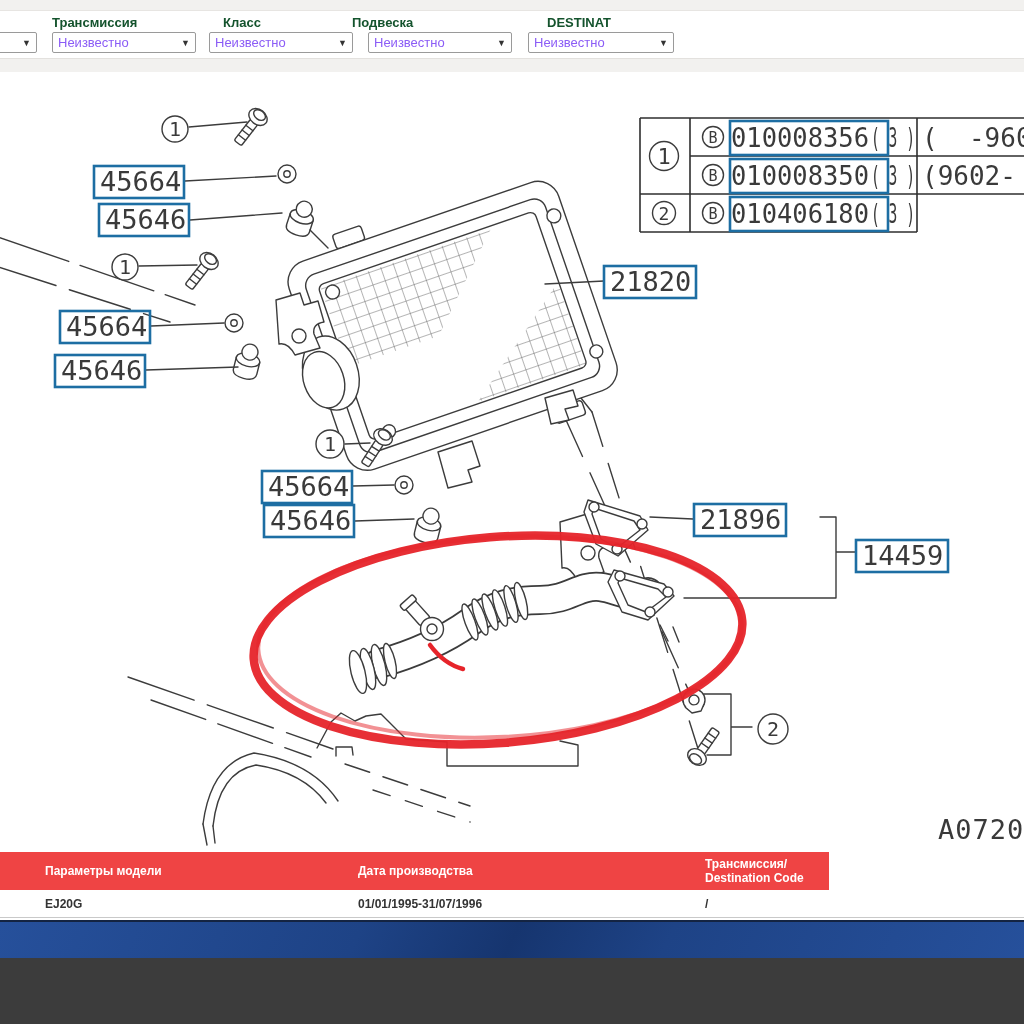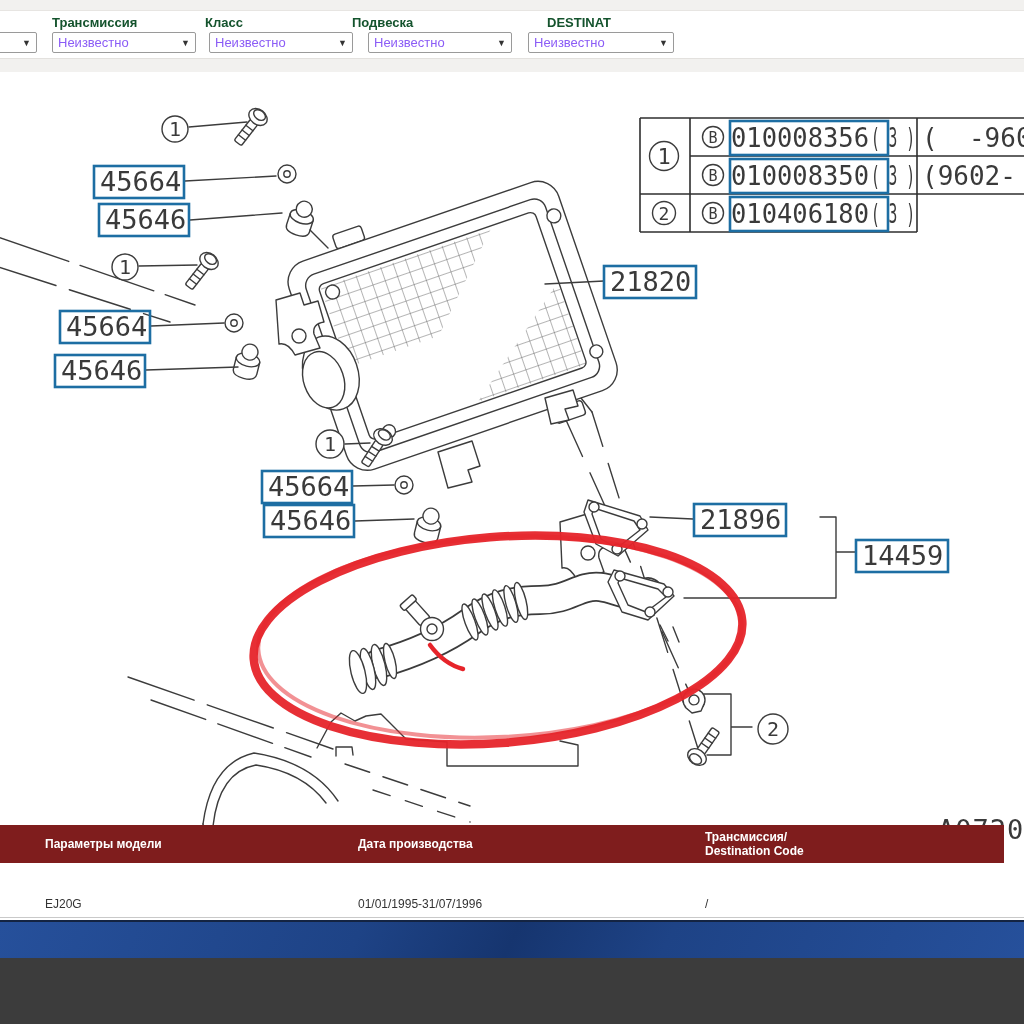--- a/index.html
+++ b/index.html
@@ -15,23 +15,23 @@
   
   .diagram-wrap{position:absolute;left:0;top:72px;width:1024px;height:780px;background:#fff;}
   svg text{white-space:pre;}
   .dtext{font-family:"DejaVu Sans Mono",monospace;fill:#3a3a3a;}
   .ln{fill:none;stroke:#3c3c3c;stroke-width:1.4;stroke-linecap:round;stroke-linejoin:round;}
   .lnf{fill:#ffffff;stroke:#3c3c3c;stroke-width:1.4;stroke-linejoin:round;}
   .tl{stroke:#2f2f2f;stroke-width:1.6;fill:none;}
   .bluebox{fill:none;stroke:#1d6ea3;stroke-width:2.6;}
   .red{stroke:#e6242a;fill:none;stroke-linecap:round;}
   
-  .grid-header{position:absolute;left:0;top:825px;width:1004px;height:38px;background:#7f1d1d;}
+  .grid-header{position:absolute;left:0;top:852px;width:829px;height:38px;background:#ef4444;}
   .gh-cell{position:absolute;color:#fff;font-size:12px;font-weight:bold;}
-  .grid-row{position:absolute;left:0;top:890px;width:1024px;height:28px;background:#fff;border-bottom:1px solid #c9c9c9;box-sizing:border-box;}
+  .grid-row{position:absolute;left:0;top:890px;width:1024px;height:28px;background:#fff;border-bottom:1px solid #c9c9c9;box-sizing:border-box;font-weight:bold;}
   .gr-cell{position:absolute;top:7px;color:#333;font-size:12px;}
   .c1{left:45px;} .c2{left:358px;} .c3{left:705px;}
   .blue-bar{position:absolute;left:0;top:920px;width:1024px;height:38px;border-top:2px solid #142442;box-sizing:border-box;
     background:linear-gradient(115deg,#26509b 0%,#1e4386 35%,#16356f 50%,#1e4386 65%,#26509b 100%);}
   .dark-footer{position:absolute;left:0;top:958px;width:1024px;height:66px;background:#3c3c3c;}
 </style>
 </head>
 <body>
 
 <div class="topbar">
@@ -43,21 +43,21 @@
 
   <div>
     <div class="filter-label" style="left:52px;">Трансмиссия</div>
     <div class="sel" style="left:52px;width:144px;">
       <span class="val">Неизвестно</span>
       <span class="arrow">▼</span>
     </div>
   </div>
 
   <div>
-    <div class="filter-label" style="left:205px;">Класс</div>
+    <div class="filter-label" style="left:223px;">Класс</div>
     <div class="sel" style="left:209px;width:144px;">
       <span class="val">Неизвестно</span>
       <span class="arrow">▼</span>
     </div>
   </div>
 
   <div>
     <div class="filter-label" style="left:352px;">Подвеска</div>
     <div class="sel" style="left:368px;width:144px;">
       <span class="val">Неизвестно</span>

